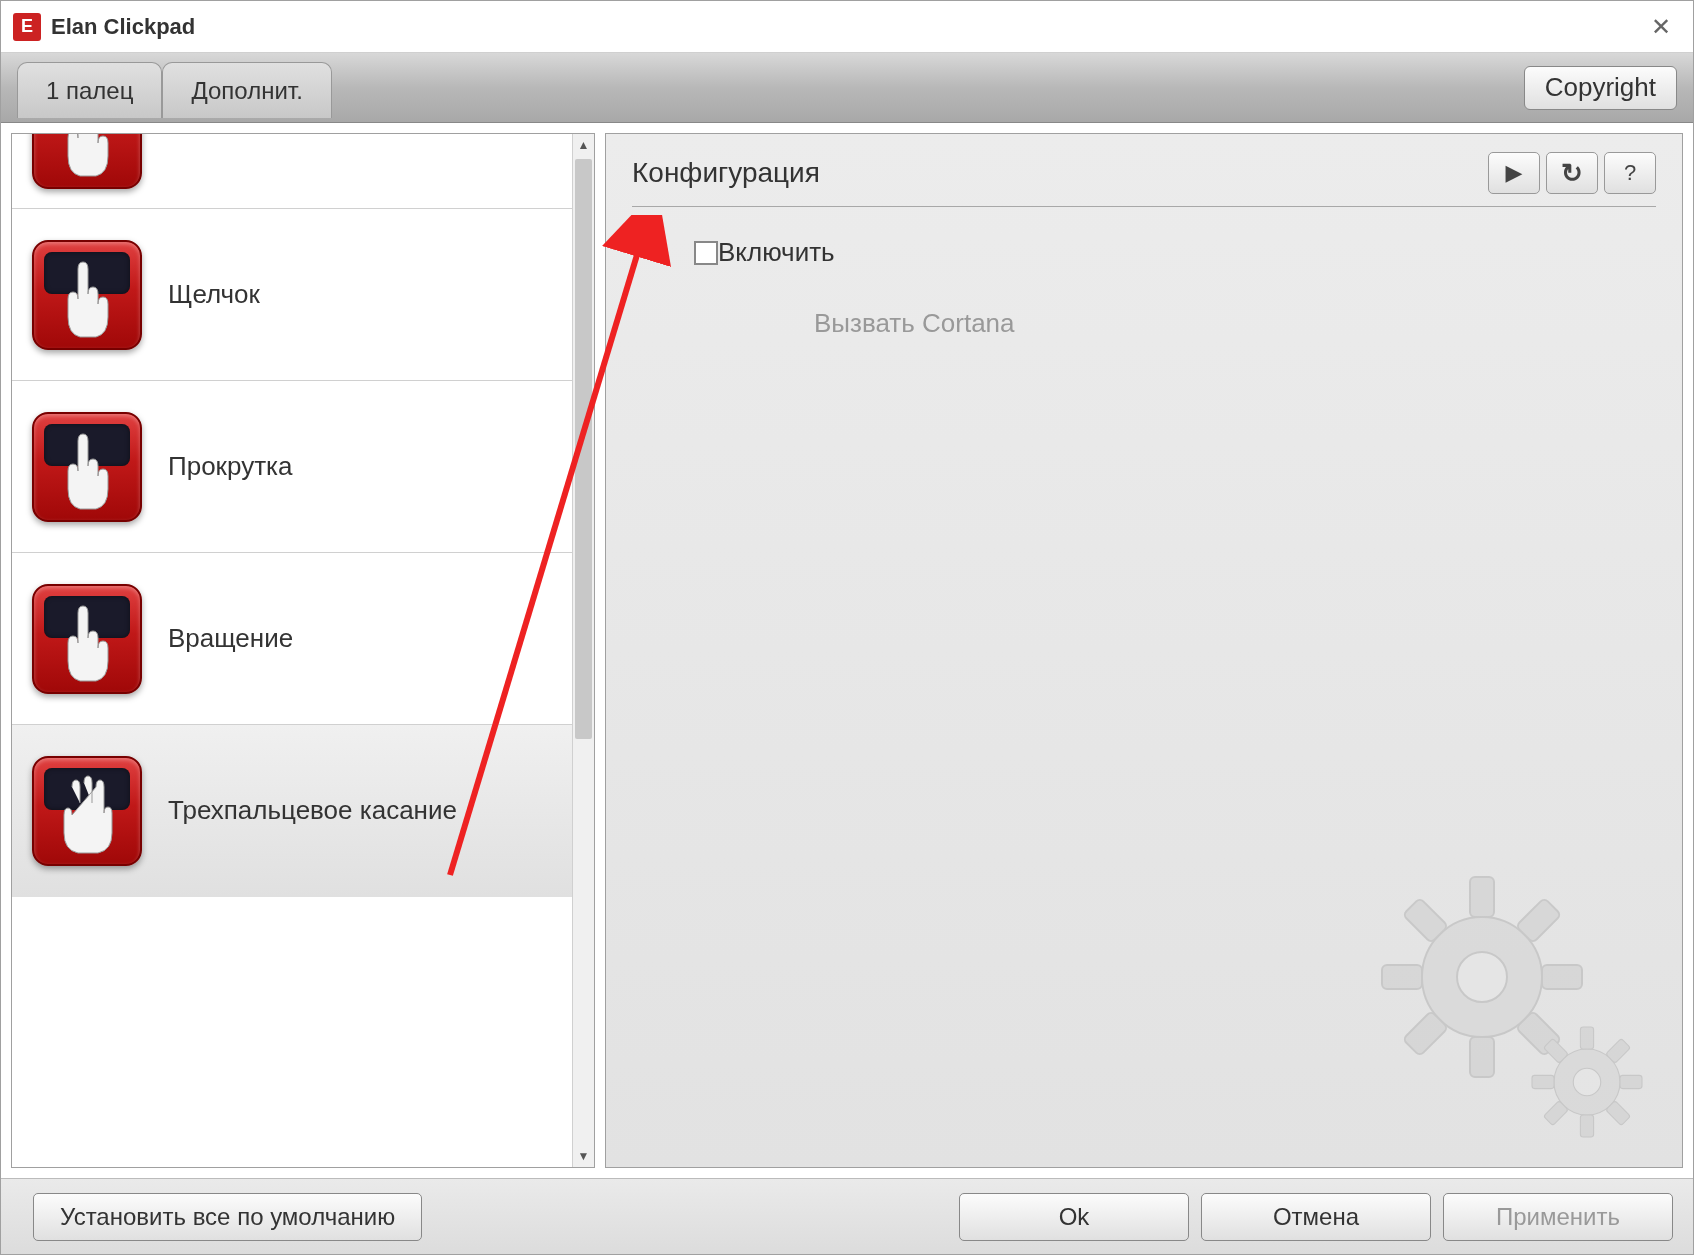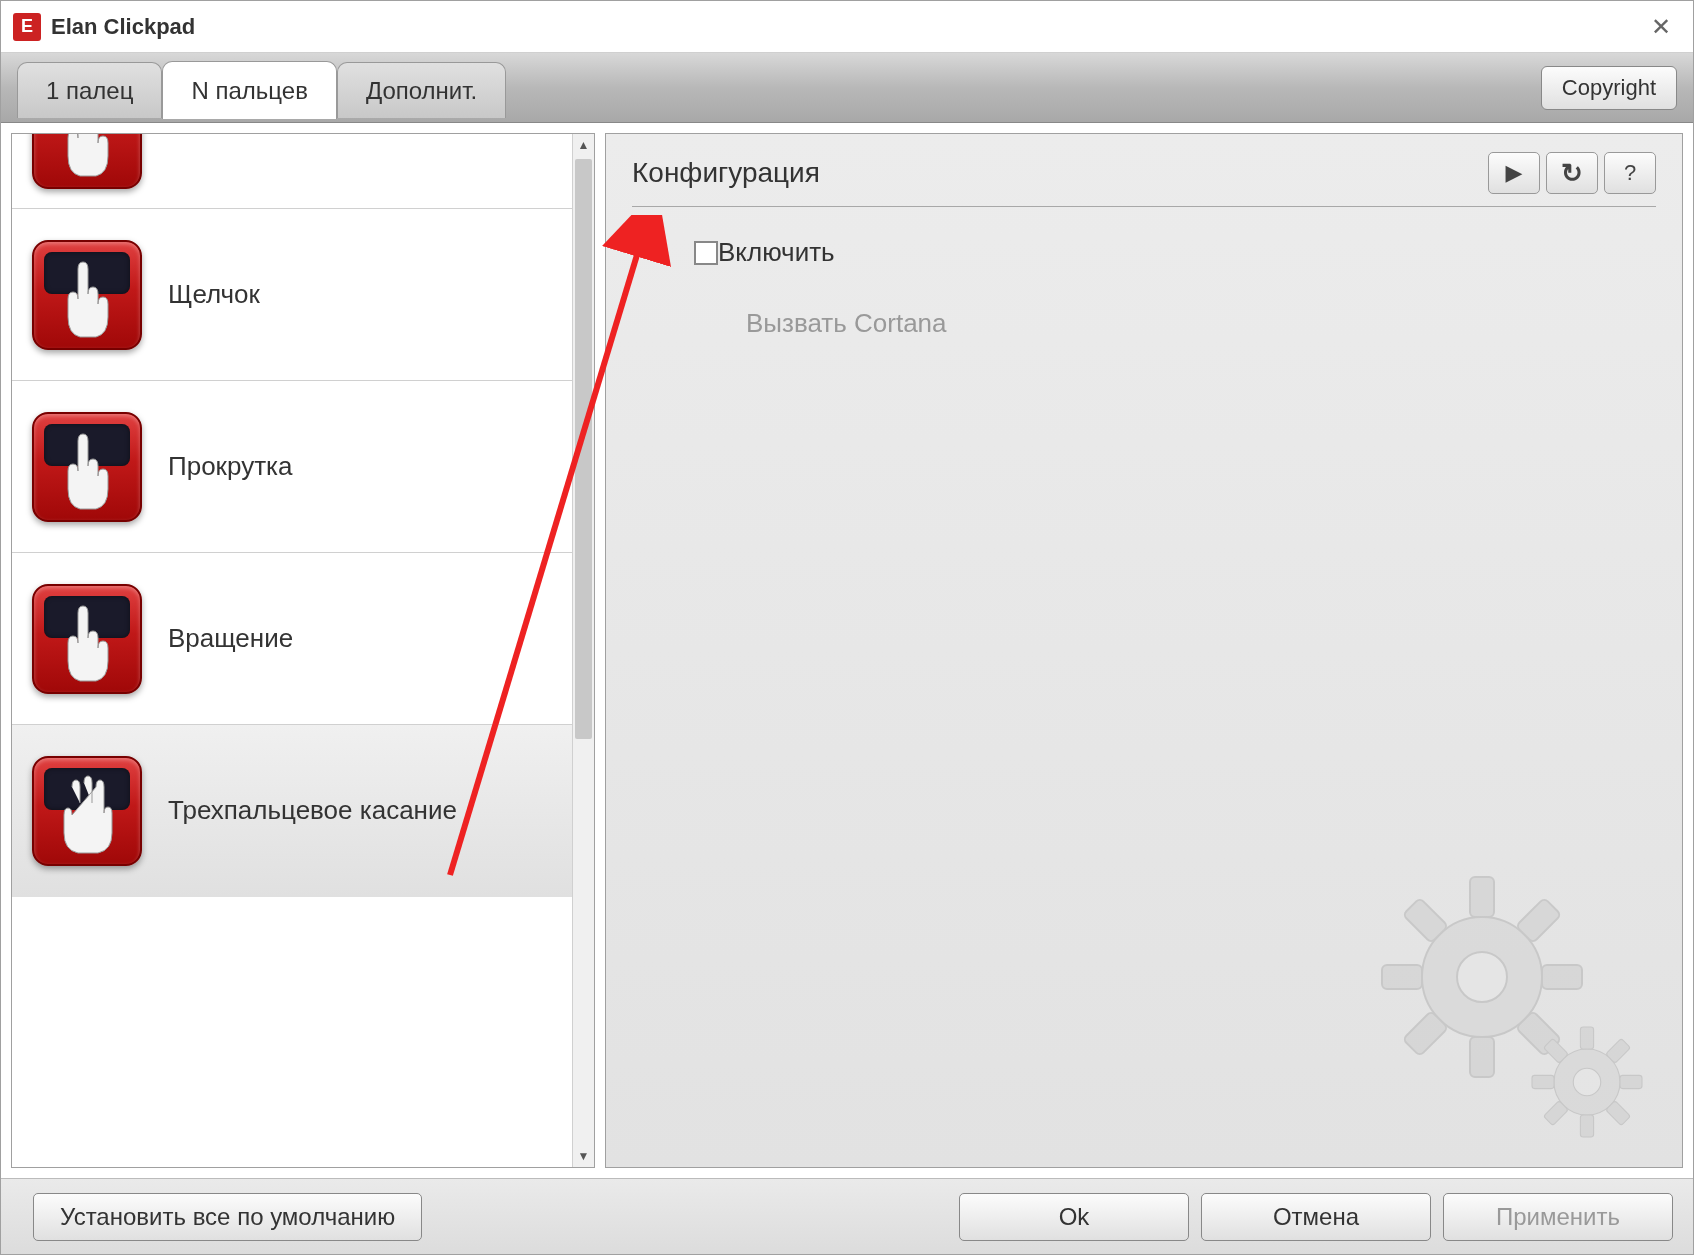--- a/index.html
+++ b/index.html
@@ -5,21 +5,21 @@
 * { margin: 0; padding: 0; box-sizing: border-box; font-family: 'Segoe UI', Tahoma, sans-serif; }
 body { background: #fff; width: 1694px; height: 1255px; overflow: hidden; position: relative; }
 .window { width: 100%; height: 100%; display: flex; flex-direction: column; border: 1px solid #a0a0a0; }
 .titlebar { height: 52px; display: flex; align-items: center; padding: 0 12px; background: #fff; border-bottom: 1px solid #d0d0d0; }
 .titlebar-icon { width: 28px; height: 28px; background: #c22; border-radius: 3px; margin-right: 10px; display: flex; align-items: center; justify-content: center; color: #fff; font-size: 18px; font-weight: bold; }
 .titlebar-text { font-size: 22px; color: #333; flex: 1; font-weight: bold; }
 .titlebar-close { width: 40px; height: 40px; display: flex; align-items: center; justify-content: center; font-size: 24px; color: #666; cursor: pointer; }
 .tabbar { height: 70px; background: linear-gradient(to bottom, #d8d8d8 0%, #b8b8b8 50%, #a8a8a8 100%); display: flex; align-items: flex-end; padding: 4px 16px; border-bottom: 1px solid #888; position: relative; }
 .tab { height: 56px; padding: 0 28px; display: flex; align-items: center; font-size: 24px; color: #333; border: 1px solid #999; border-bottom: none; border-radius: 10px 10px 0 0; background: linear-gradient(to bottom, #e0e0e0, #c8c8c8); margin-right: 0; cursor: pointer; position: relative; }
 .tab.active { background: #fff; border-color: #999; z-index: 2; height: 58px; margin-bottom: -1px; }
-.copyright-btn { position: absolute; right: 16px; top: 50%; transform: translateY(-50%); height: 44px; padding: 0 20px; background: linear-gradient(to bottom, #fcfcfc, #e0e0e0); border: 1px solid #888; border-radius: 6px; font-size: 22px; color: #333; cursor: pointer; }
+.copyright-btn { position: absolute; right: 16px; top: 50%; transform: translateY(-50%); height: 44px; padding: 0 20px; background: linear-gradient(to bottom, #fcfcfc, #e0e0e0); border: 1px solid #888; border-radius: 6px; font-size: 26px; color: #333; cursor: pointer; }
 .content { flex: 1; display: flex; background: #fff; padding: 10px; gap: 10px; min-height: 0; }
 .left-panel { width: 584px; border: 1px solid #a0a0a0; display: flex; flex-direction: column; background: #fff; overflow: hidden; }
 .list-scroll { flex: 1; overflow: hidden; position: relative; }
 .list { position: relative; }
 .list-item { height: 172px; display: flex; align-items: center; padding: 0 20px; border-bottom: 1px solid #d0d0d0; cursor: pointer; position: relative; }
 .list-item.first { height: 75px; align-items: flex-start; padding-top: 0; }
 .list-item.first .gesture-icon { margin-top: -55px; }
 .list-item.selected { background: linear-gradient(to bottom, #f0f0f0, #e0e0e0); }
 .list-item:last-child { border-bottom: none; }
 .gesture-icon { width: 110px; height: 110px; background: linear-gradient(to bottom, #e04040 0%, #c01818 45%, #a00808 100%); border-radius: 16px; border: 2px solid #700; margin-right: 26px; position: relative; display: flex; align-items: center; justify-content: center; flex-shrink: 0; box-shadow: 0 3px 6px rgba(0,0,0,0.35), inset 0 2px 4px rgba(255,255,255,0.3); }
@@ -31,21 +31,21 @@
 .scroll-thumb { position: absolute; left: 2px; right: 2px; top: 25px; height: 580px; background: #c8c8c8; border-radius: 2px; }
 .right-panel { flex: 1; border: 1px solid #a0a0a0; background: linear-gradient(to bottom, #ececec, #e2e2e2); display: flex; flex-direction: column; padding: 18px 26px; position: relative; }
 .config-header { display: flex; align-items: center; justify-content: space-between; padding-bottom: 12px; border-bottom: 1px solid #a8a8a8; margin-bottom: 30px; }
 .config-title { font-size: 28px; color: #333; }
 .config-buttons { display: flex; gap: 6px; }
 .icon-btn { width: 52px; height: 42px; background: linear-gradient(to bottom, #fcfcfc, #e0e0e0); border: 1px solid #999; border-radius: 5px; display: flex; align-items: center; justify-content: center; font-size: 22px; color: #444; cursor: pointer; }
 .config-body { padding-left: 62px; }
 .checkbox-row { display: flex; align-items: center; margin-bottom: 40px; }
 .checkbox { width: 24px; height: 24px; border: 2px solid #888; background: #fff; }
 .checkbox-label { font-size: 26px; color: #333; }
-.sub-label { font-size: 26px; color: #999; margin-left: 52px; }
+.sub-label { font-size: 26px; color: #999; margin-left: 120px; }
 .gears-deco { position: absolute; right: 30px; bottom: 20px; width: 300px; height: 300px; opacity: 0.45; }
 .footer { height: 76px; background: linear-gradient(to bottom, #eaeaea, #dcdcdc); border-top: 1px solid #bbb; display: flex; align-items: center; padding: 0 20px; }
 .footer-left { flex: 1; }
 .footer-btn { height: 48px; padding: 0 26px; background: linear-gradient(to bottom, #fcfcfc, #e0e0e0); border: 1px solid #888; border-radius: 5px; font-size: 24px; color: #333; cursor: pointer; margin-left: 12px; }
 .footer-btn.disabled { color: #999; }
 .wide { min-width: 230px; }
 .annotation-arrow { position: absolute; left: 390px; top: 215px; width: 320px; height: 680px; z-index: 100; pointer-events: none; }
 </style>
 </head>
 <body>
@@ -53,23 +53,20 @@
 <div class="window">
   <div class="titlebar">
     <div class="titlebar-icon">E</div>
     <div class="titlebar-text">Elan Clickpad</div>
     <div class="titlebar-close">✕</div>
   </div>
 
   <div class="tabbar">
     <div class="tab">
         <span>1 палец</span>
-      </div>
-    <div class="tab active">
-        <span>N пальцев</span>
       </div>
     <div class="tab">
         <span>Дополнит.</span>
       </div>
     <button class="copyright-btn">Copyright</button>
   </div>
 
   <div class="content">
     <div class="left-panel">
       <div class="list-scroll">

